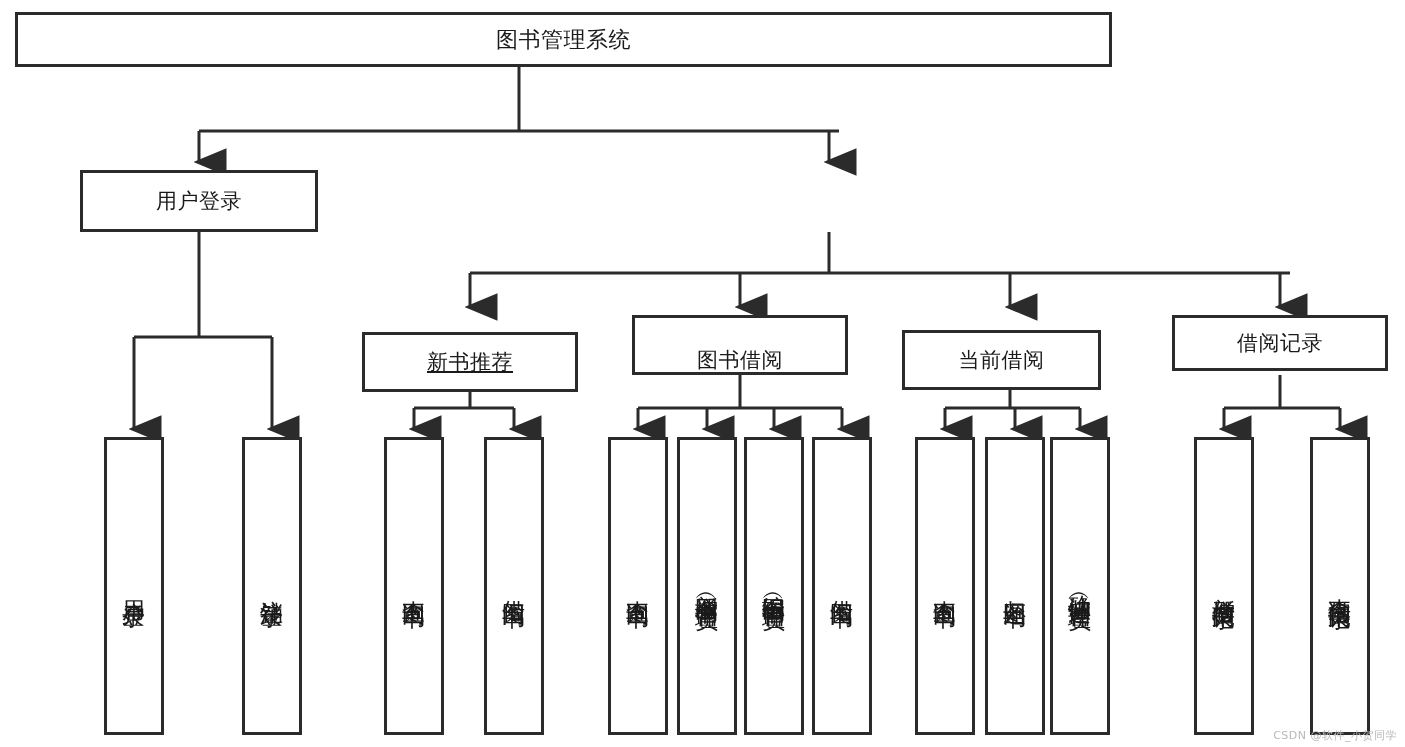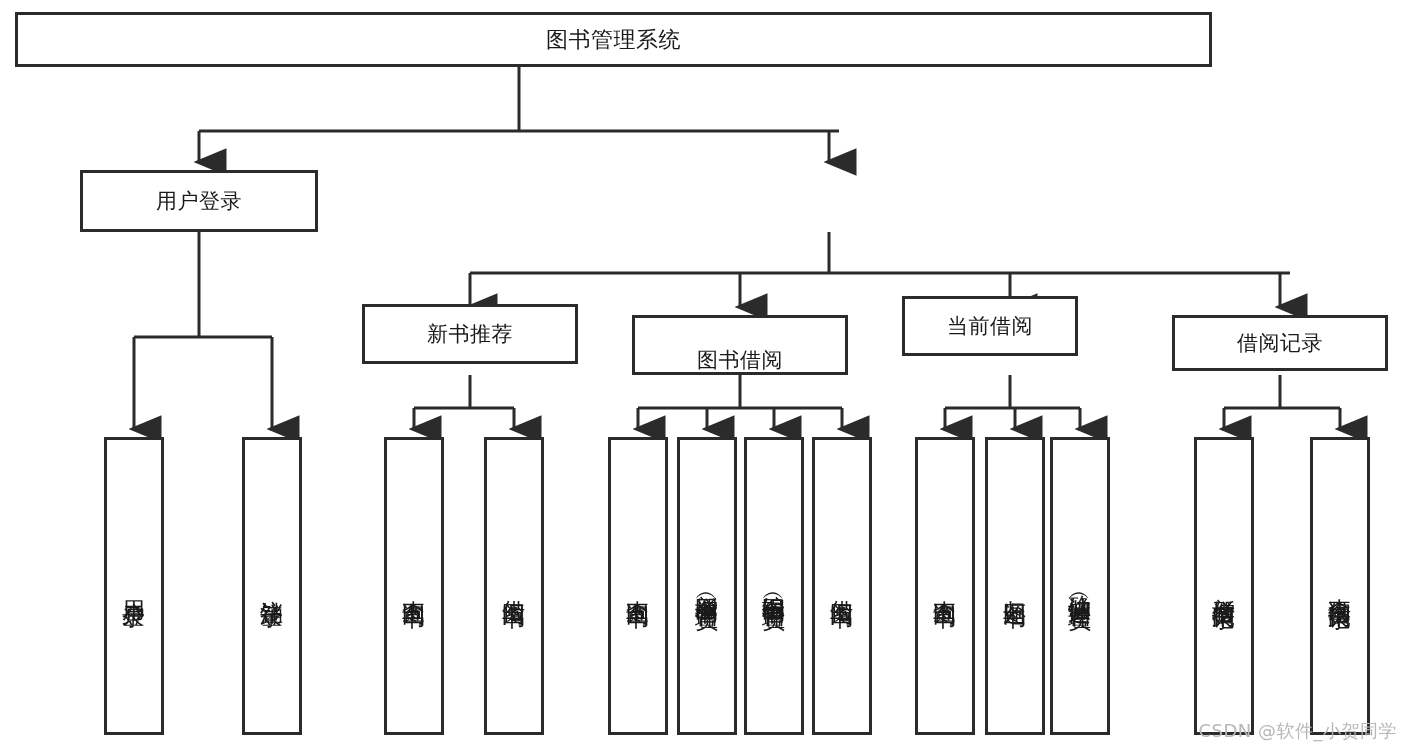--- a/index.html
+++ b/index.html
@@ -61,21 +61,21 @@
     text-orientation: upright;
     font-size: 23px;
     line-height: 1.05;
     letter-spacing: 2px;
     max-height: 100%;
   }
   #watermark {
     position: absolute;
     right: 8px;
     bottom: 4px;
-    font-size: 18px;
+    font-size: 11px;
     color: #b8b8b8;
     letter-spacing: 0.5px;
     white-space: nowrap;
     user-select: none;
   }
 </style>
 </head>
 <body>
 
 <div id="diagram-root">
@@ -123,35 +123,35 @@
       <path d="M 1015 408 L 1015 429" marker-end="url(#arrow)"></path>
       <path d="M 1080 408 L 1080 429" marker-end="url(#arrow)"></path>
 
       <path d="M 1280 375 L 1280 408"></path>
       <path d="M 1224 408 L 1340 408"></path>
       <path d="M 1224 408 L 1224 429" marker-end="url(#arrow)"></path>
       <path d="M 1340 408 L 1340 429" marker-end="url(#arrow)"></path>
     </g>
   </svg>
 
-  <div class="node horiz root" style="left:15px; top:12px; width:1197px; height:55px;">
+  <div class="node horiz root" style="left:15px; top:12px; width:1097px; height:55px;">
     <span class="node-label">图书管理系统</span>
   </div>
 
   <div class="node horiz" style="left:80px; top:170px; width:238px; height:62px;">
     <span class="node-label">用户登录</span>
   </div>
 
-  <div class="node horiz" style="left:362px; top:304px; width:216px; height:60px;">
+  <div class="node horiz" style="left:362px; top:332px; width:216px; height:60px;text-decoration:underline;">
     <span class="node-label">新书推荐</span>
   </div>
   <div class="node horiz" style="left:632px; top:315px; width:216px; height:60px;align-items:flex-end;">
     <span class="node-label">图书借阅</span>
   </div>
-  <div class="node horiz" style="left:902px; top:296px; width:176px; height:60px;">
+  <div class="node horiz" style="left:902px; top:330px; width:199px; height:60px;">
     <span class="node-label">当前借阅</span>
   </div>
   <div class="node horiz" style="left:1172px; top:315px; width:216px; height:56px;">
     <span class="node-label">借阅记录</span>
   </div>
 
   <div class="node vert" style="left:104px; top:437px; width:60px; height:298px;">
     <span class="node-label">用户登录</span>
   </div>
   <div class="node vert" style="left:242px; top:437px; width:60px; height:298px;">

